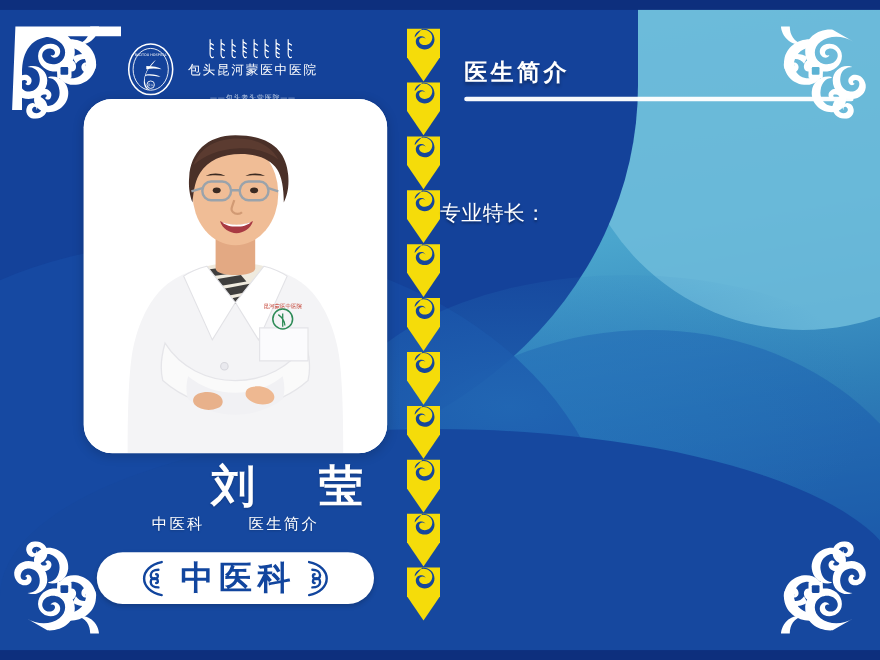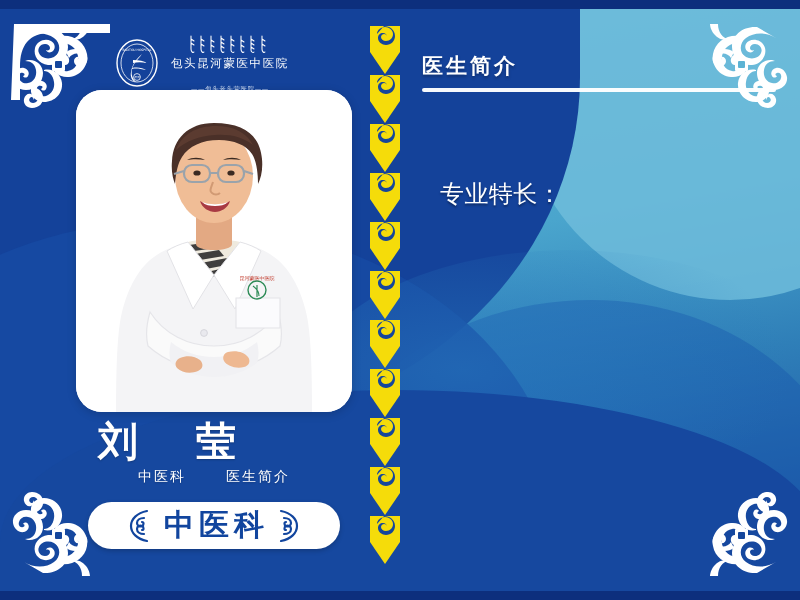--- a/index.html
+++ b/index.html
@@ -90,21 +90,21 @@
   .photo-card{
     position:absolute;left:76px;top:90px;width:276px;height:322px;
     background:#ffffff;border-radius:26px;
     box-shadow:0 2px 10px rgba(0,0,0,.18);
     overflow:hidden;
   }
   .photo-card svg{display:block;width:276px;height:322px;}
 
   
   .name-row{
-    position:absolute;left:76px;top:414px;width:276px;text-align:left;
+    position:absolute;left:76px;top:414px;width:276px;text-align:right;
     color:#ffffff;font-size:40px;font-weight:700;letter-spacing:22px;
     text-indent:22px;font-family:"DejaVu Sans",sans-serif;
     text-shadow:0 1px 2px rgba(0,0,0,.22);
   }
   .role-row{
     position:absolute;left:76px;top:468px;width:276px;
     display:flex;justify-content:center;gap:40px;
     color:#ffffff;font-size:14px;letter-spacing:2px;
     font-family:"DejaVu Sans",sans-serif;
     text-shadow:0 1px 2px rgba(0,0,0,.22);
@@ -129,23 +129,23 @@
     position:absolute;left:422px;top:52px;
     color:#ffffff;font-size:21px;font-weight:700;letter-spacing:3px;
     font-family:"DejaVu Sans",sans-serif;
     text-shadow:0 2px 3px rgba(0,0,0,.3);
   }
   .title-rule{
     position:absolute;left:422px;top:88px;width:354px;height:4px;
     background:#ffffff;border-radius:2px;opacity:.97;
   }
   .intro{
-    position:absolute;left:440px;top:103px;width:356px;
+    position:absolute;left:400px;top:103px;width:356px;
     color:#ffffff;font-family:"DejaVu Sans",sans-serif;
-    font-size:24px;line-height:36.5px;letter-spacing:.4px;
+    font-size:19px;line-height:36.5px;letter-spacing:.4px;
     text-shadow:0 2px 2px rgba(0,0,0,.35);
     white-space:pre-wrap;word-break:break-all;
   }
   .intro .lead{display:block;}
 </style>
 </head>
 <body>
 
 <div id="poster">
 

